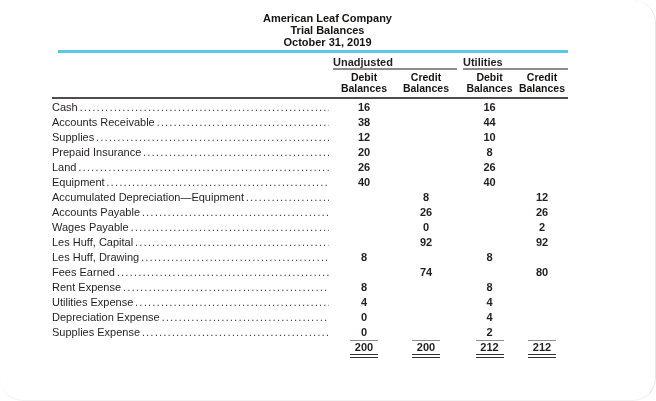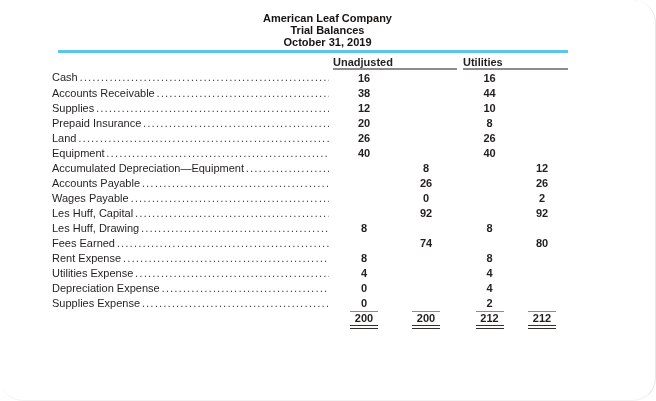--- a/index.html
+++ b/index.html
@@ -133,20 +133,40 @@
         <col class="c-ad">
         <col class="c-ac">
     </colgroup>
     <thead>
       <tr class="group-row">
         <td></td>
         <td class="group-label" colspan="2">Unadjusted</td>
         <td></td>
         <td class="group-label" colspan="2">Utilities</td>
       </tr>
+      <tr class="sub-row">
+        <td class="no-head"></td>
+        <td>
+          <span>Debit</span><br>
+          <span>Balances</span>
+        </td>
+        <td>
+          <span>Credit</span><br>
+          <span>Balances</span>
+        </td>
+        <td class="no-head"></td>
+        <td>
+          <span>Debit</span><br>
+          <span>Balances</span>
+        </td>
+        <td>
+          <span>Credit</span><br>
+          <span>Balances</span>
+        </td>
+      </tr>
     </thead>
     <tbody id="rows-body">
 
   <tr>
     <td>
       <div class="acct-line">
         <span class="acct-name">Cash</span>
         <span class="dots"></span>
       </div>
     </td>

